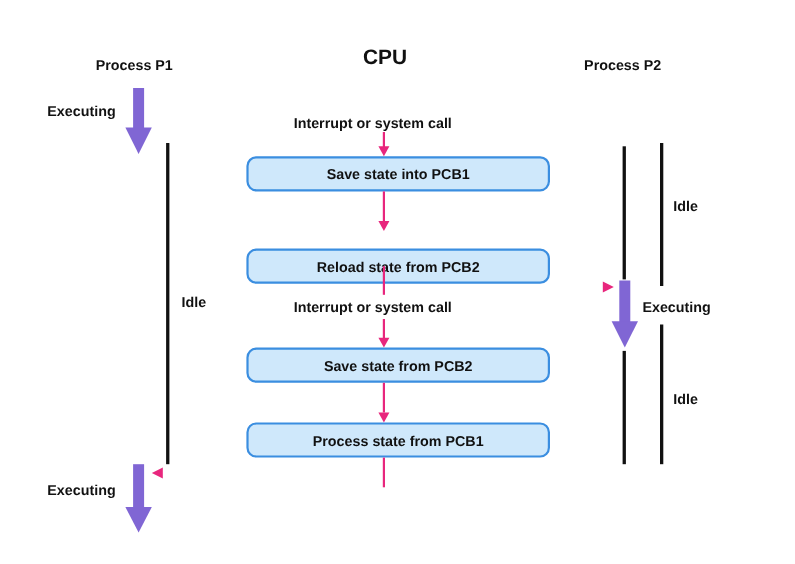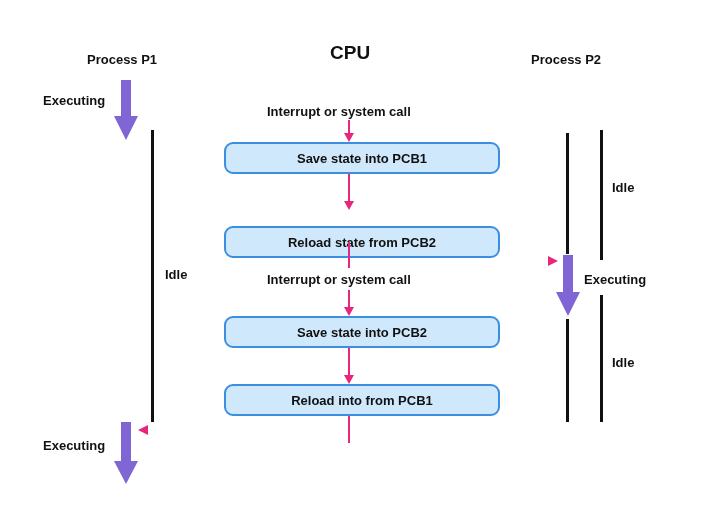--- a/index.html
+++ b/index.html
@@ -38,24 +38,24 @@
 
 <div class="lbl" style="left:267px; top:104px;">Interrupt or system call</div>
 <div class="box" style="top:142px;">
     <span>Save state into PCB1</span>
   </div>
 <div class="box" style="top:226px;">
     <span>Reload state from PCB2</span>
   </div>
 <div class="lbl" style="left:267px; top:272px;">Interrupt or system call</div>
 <div class="box" style="top:316px;">
-    <span>Save state into PCB2</span>
+    <span>Save state from PCB2</span>
   </div>
 <div class="box" style="top:384px;">
-    <span>Reload into from PCB1</span>
+    <span>Process state from PCB1</span>
   </div>
 
 <svg width="723" height="513">
 
   <g>
     <rect x="121" y="80" width="10" height="38" fill="#8066d4"></rect>
     <polygon points="114,116 138,116 126,140" fill="#8066d4"></polygon>
   </g>
 
   <g>

